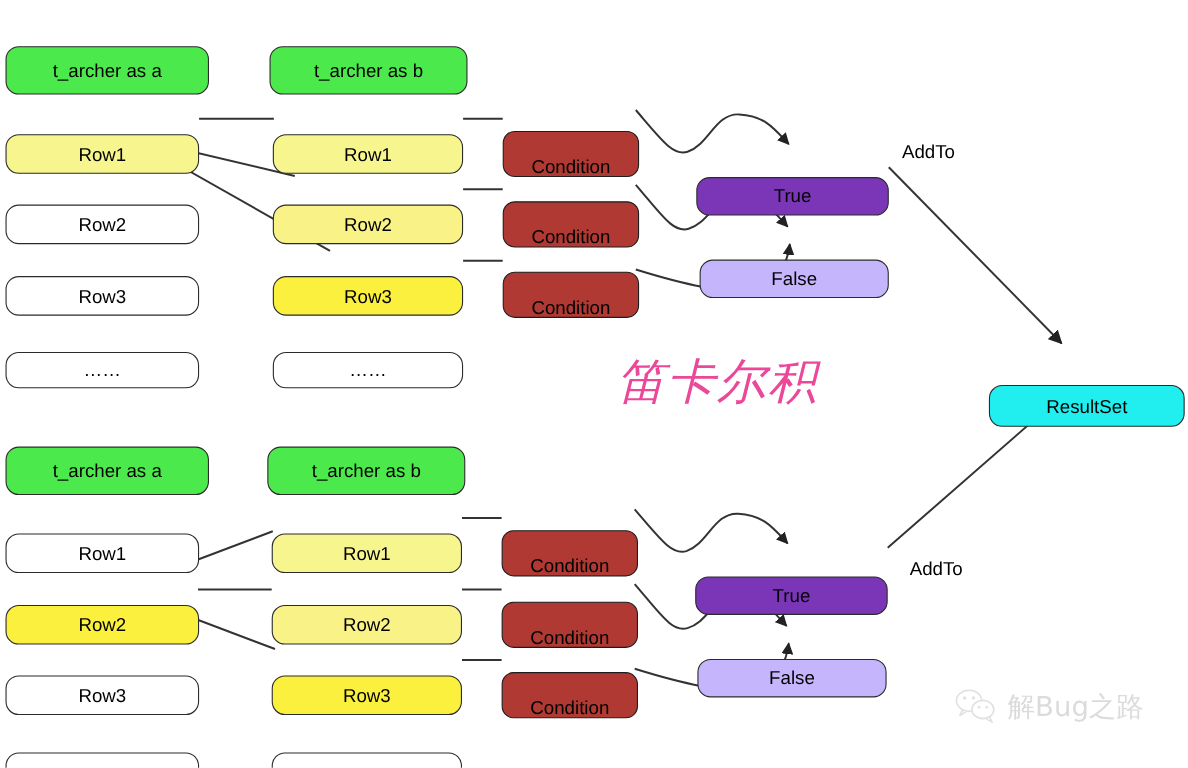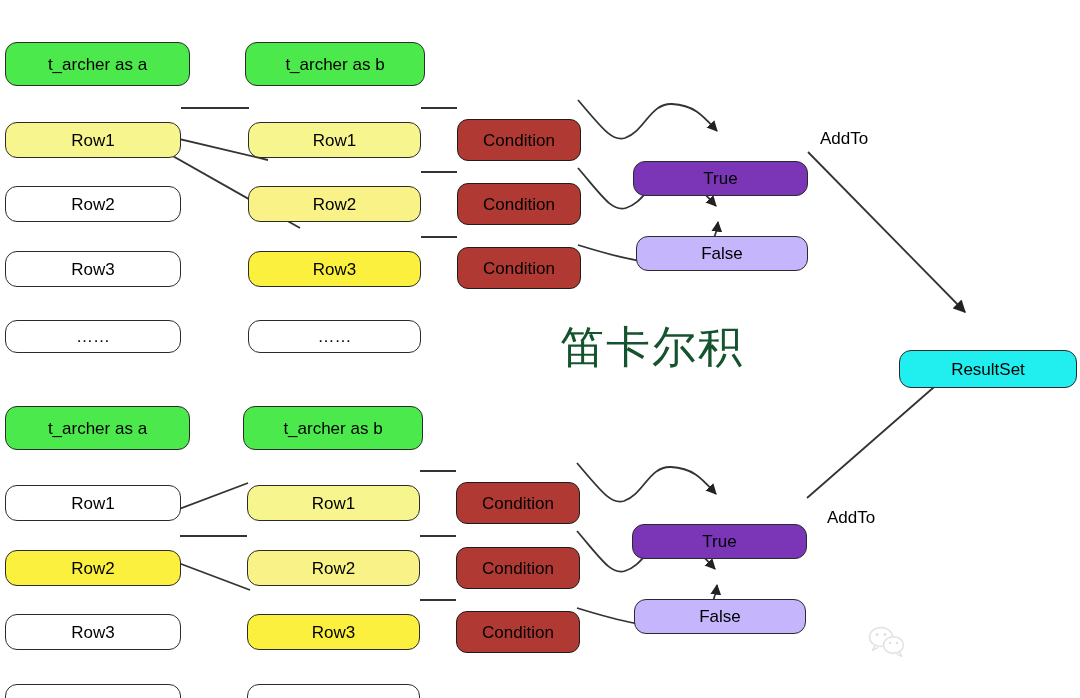--- a/index.html
+++ b/index.html
@@ -40,41 +40,42 @@
     line-height: 1;
     white-space: nowrap;
     background: #ffffff;
     margin-top: 32px;
   }
   .node.green   { background: #4ce94c; }
   .node.yellow-pale { background: #f7f58e; }
   .node.yellow-mid  { background: #f8f287; }
   .node.yellow-str  { background: #fbf03d; }
   .node.plain   { background: #ffffff; }
-  .node.red     { background: #b03a33; border-color: #1d1d1d; }
+  .node.red     { background: #b03a33; border-color: #1d1d1d; align-items: flex-end; }
   .node.purple  { background: #7b36b8; }
   .node.gray    { background: #c4b5fd; }
   .node.cyan    { background: #21efef; }
   .node.red, .node.purple { color: #000000; }
 
   .node.red { border-radius: 11px; }
 
   .label {
     position: absolute;
     font-size: 17px;
     color: #000000;
     white-space: nowrap;
   }
   .cjk-title {
     position: absolute;
     font-size: 44px;
-    color: #14532d;
+    color: #ec4899;
     white-space: nowrap;
     font-family: "DejaVu Sans", "Liberation Sans", sans-serif;
     letter-spacing: 2px;
+    font-style: italic;
   }
   .watermark {
     position: absolute;
     display: flex;
     align-items: center;
     gap: 8px;
     opacity: 0.5;
   }
   .watermark .wm-text {
     font-size: 25px;
@@ -250,15 +251,16 @@
         <ellipse cx="25.5" cy="20" rx="10" ry="8.3" fill="#ffffff"></ellipse>
         <path d="M 31.5 27 L 34 31.5 L 28.8 28.8" stroke-linejoin="round"></path>
       </g>
       <g fill="#c2c2c2">
         <circle cx="9" cy="9.5" r="1.5"></circle>
         <circle cx="17" cy="9.5" r="1.5"></circle>
         <circle cx="22" cy="18" r="1.2"></circle>
         <circle cx="29" cy="18" r="1.2"></circle>
       </g>
     </svg>
+    <span class="wm-text">解Bug之路</span>
   </div>
 
 </div>
 
 </body></html>

